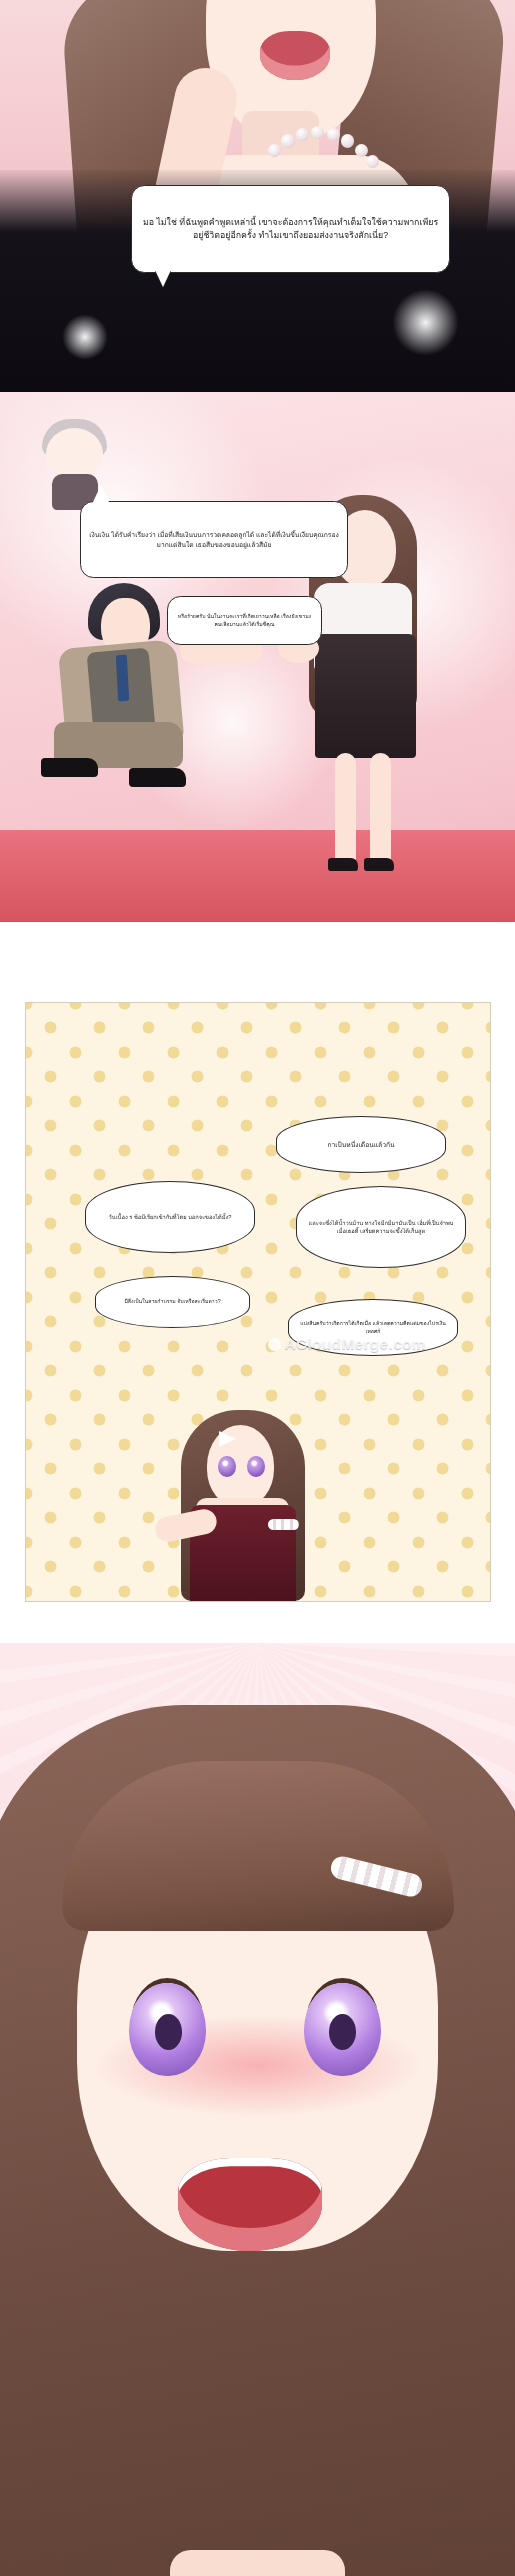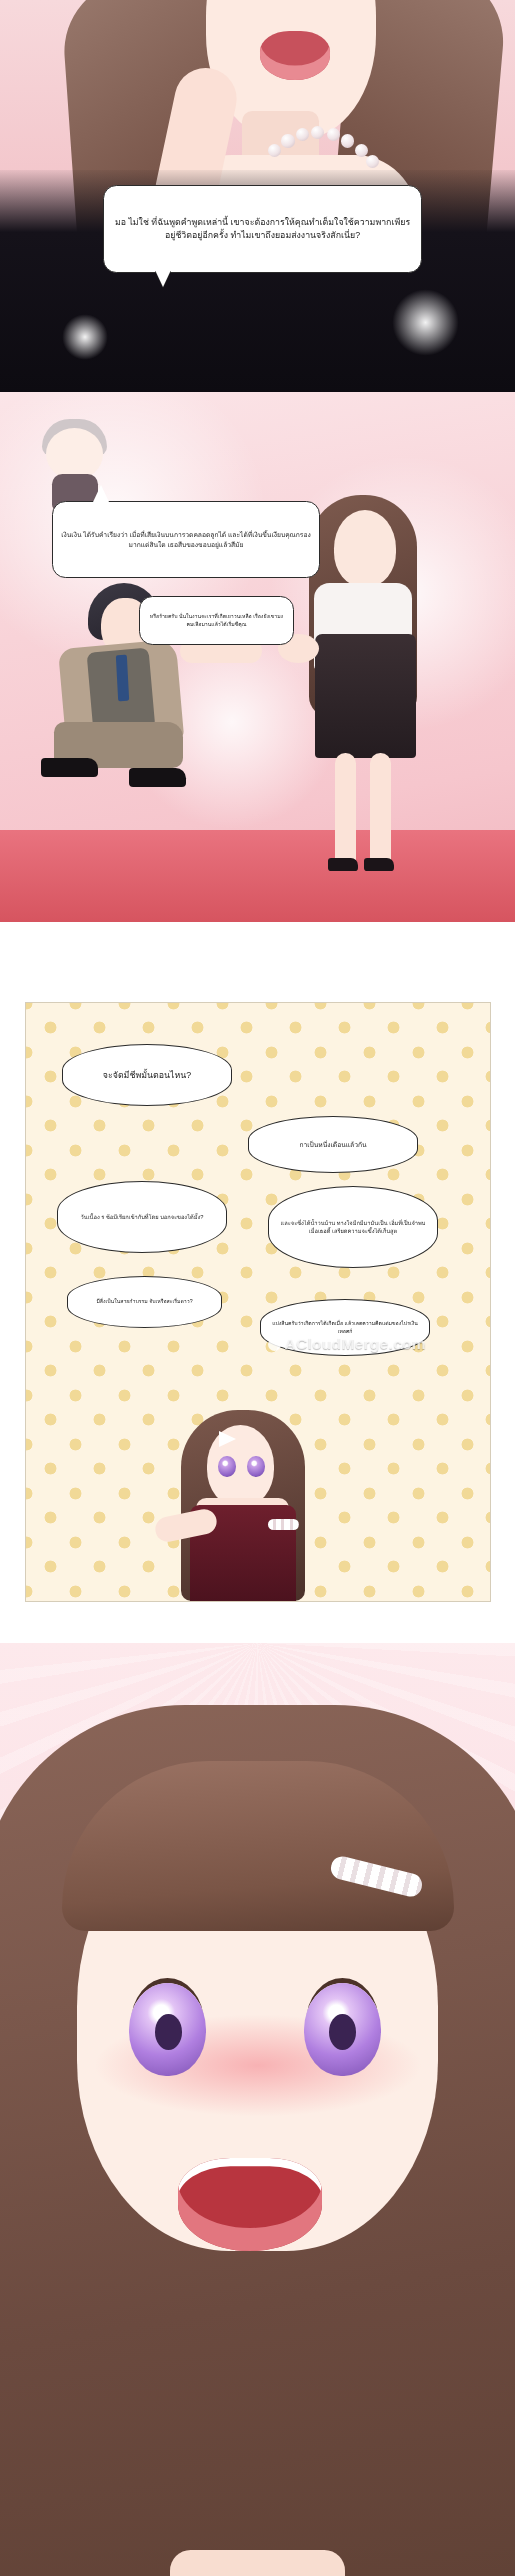--- a/index.html
+++ b/index.html
@@ -361,20 +361,21 @@
     background: #ffffff;
     border: 1px solid #2b2b2b;
     color: #1b1b1b;
     box-sizing: border-box;
     display: flex;
     align-items: center;
     justify-content: flex-end;
     text-align: center;
     line-height: 1.45;
     padding: 6.2px 8.2px;
+    margin-left: 28px;
   }
   .bubble.round { border-radius: 50% / 42%; }
   .bubble.rect { border-radius: 13.4px; }
   .bubble .txt { display: block; width: 100%; }
   .tail {
     position: absolute;
     width: 0; height: 0;
   }
   .tail.down {
     border-left: 8.2px solid transparent;
@@ -500,23 +501,20 @@
 
     <div class="p3-girl-hair"></div>
     <div class="p3-girl-face"></div>
     <div class="eye" style="left:192px; top:453px; width:17.5px; height:20.6px;"></div>
     <div class="eye" style="left:221px; top:453px; width:17.5px; height:20.6px;"></div>
     <div class="p3-girl-chest"></div>
     <div class="p3-girl-dress"></div>
     <div class="p3-girl-arm"></div>
     <div class="p3-bracelet"></div>
 
-    <div class="bubble round b-main" id="b-p3-1" style="left:36px; top:41px; width:170px; height:62px;">
-      <span class="txt">จะจัดมีชีพมั้นตอนไหน?</span>
-    </div>
 
     <div class="bubble round b-small" id="b-p3-2" style="left:222px; top:113px; width:170px; height:57px;">
       <span class="txt">กาเป็นหนึ่งเดือนแล้วกัน</span>
     </div>
 
     <div class="bubble round b-xsmall" id="b-p3-3" style="left:31px; top:178px; width:170px; height:72px;">
       <span class="txt">วันเนื้อง ร ซ้อมีเรียกเข้ากับที่โดย บอกจะของได้มั้ง?</span>
     </div>
 
     <div class="bubble round b-xsmall" id="b-p3-4" style="left:242px; top:183px; width:170px; height:82px;">

